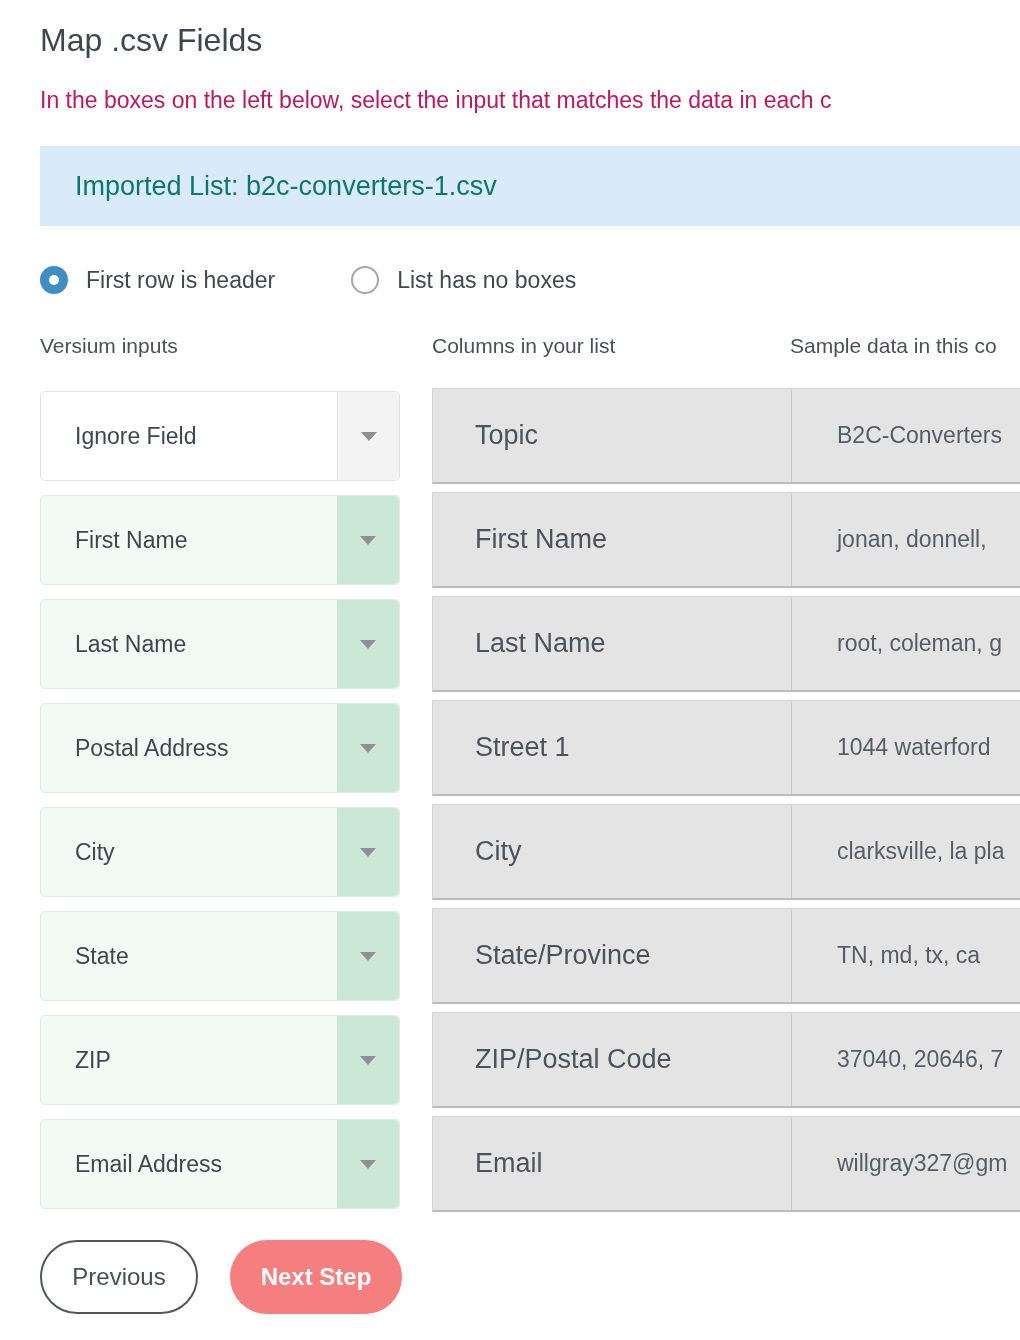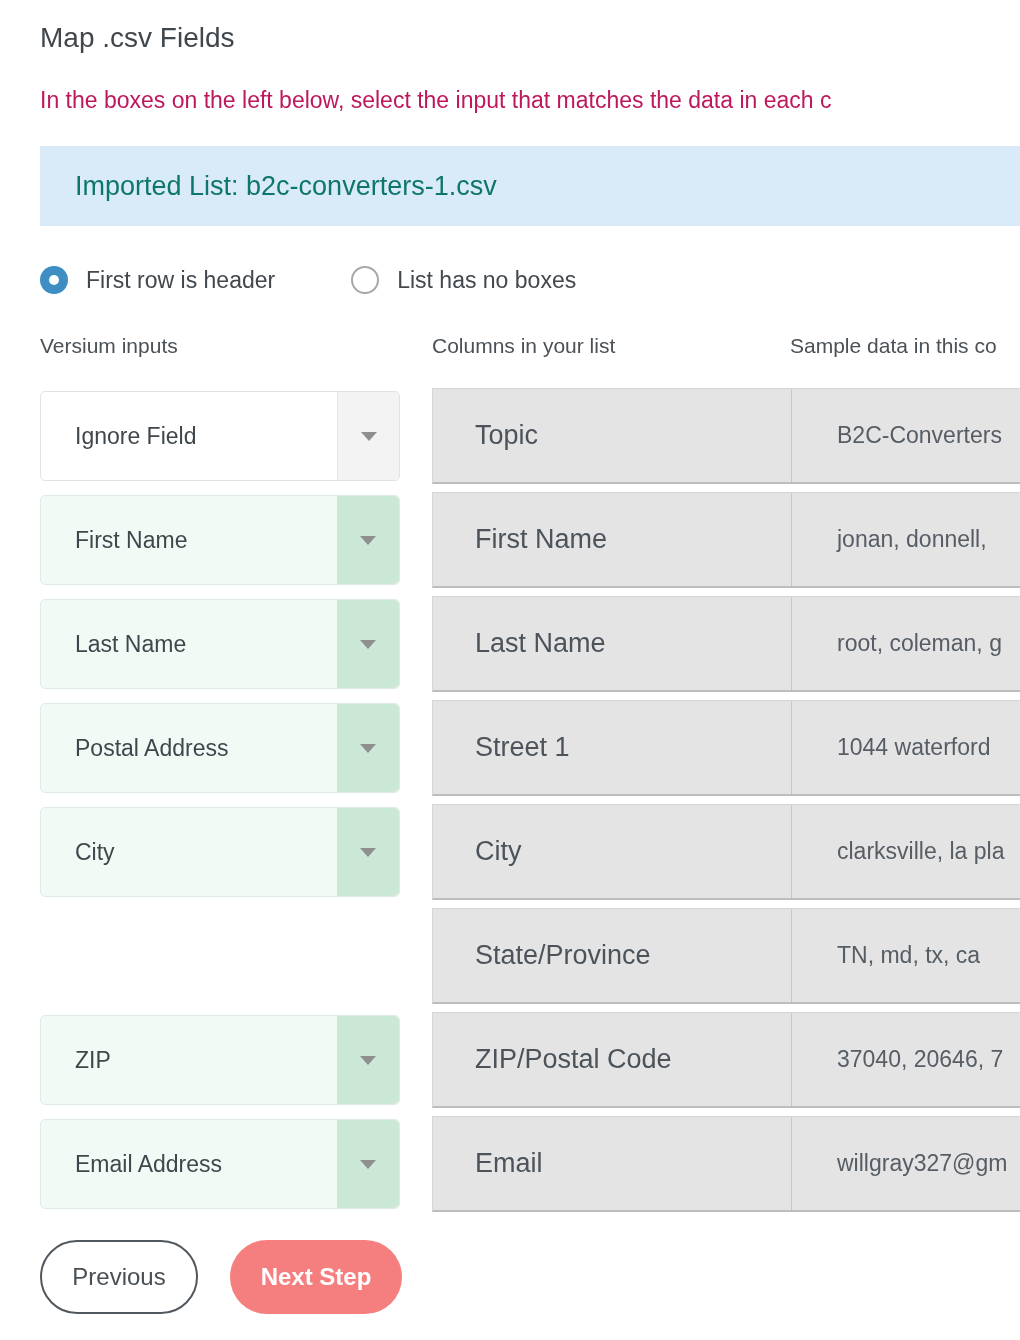--- a/index.html
+++ b/index.html
@@ -7,21 +7,21 @@
   .page {
     position:relative;
     width:1020px; height:1340px;
     overflow:hidden;
     background:#ffffff;
     font-family:"Liberation Sans","DejaVu Sans",sans-serif;
     color:#41484e;
   }
   .page-title {
     position:absolute; left:40px; top:22px;
-    font-size:28px; font-weight:400; color:#3f474d;
+    font-size:32px; font-weight:400; color:#3f474d;
     white-space:nowrap;
   }
   .subtitle {
     position:absolute; left:40px; top:87px;
     width:980px; overflow:hidden;
     font-size:23px; color:#be185d; white-space:nowrap;
   }
   .banner {
     position:absolute; left:40px; top:146px;
     width:1000px; height:80px;
@@ -211,20 +211,26 @@
             <span class="tri-down"></span>
           </span>
       </div>
       <div class="gray-row">
         <span class="cell-col">City</span>
         <span class="cell-sample">clarksville, la pla</span>
       </div>
     </div>
 
     <div class="map-row">
+      <div class="dd dd--green">
+        <span class="dd-label">State</span>
+        <span class="dd-arrow">
+            <span class="tri-down"></span>
+          </span>
+      </div>
       <div class="gray-row">
         <span class="cell-col">State/Province</span>
         <span class="cell-sample">TN, md, tx, ca</span>
       </div>
     </div>
 
     <div class="map-row">
       <div class="dd dd--green">
         <span class="dd-label">ZIP</span>
         <span class="dd-arrow">

